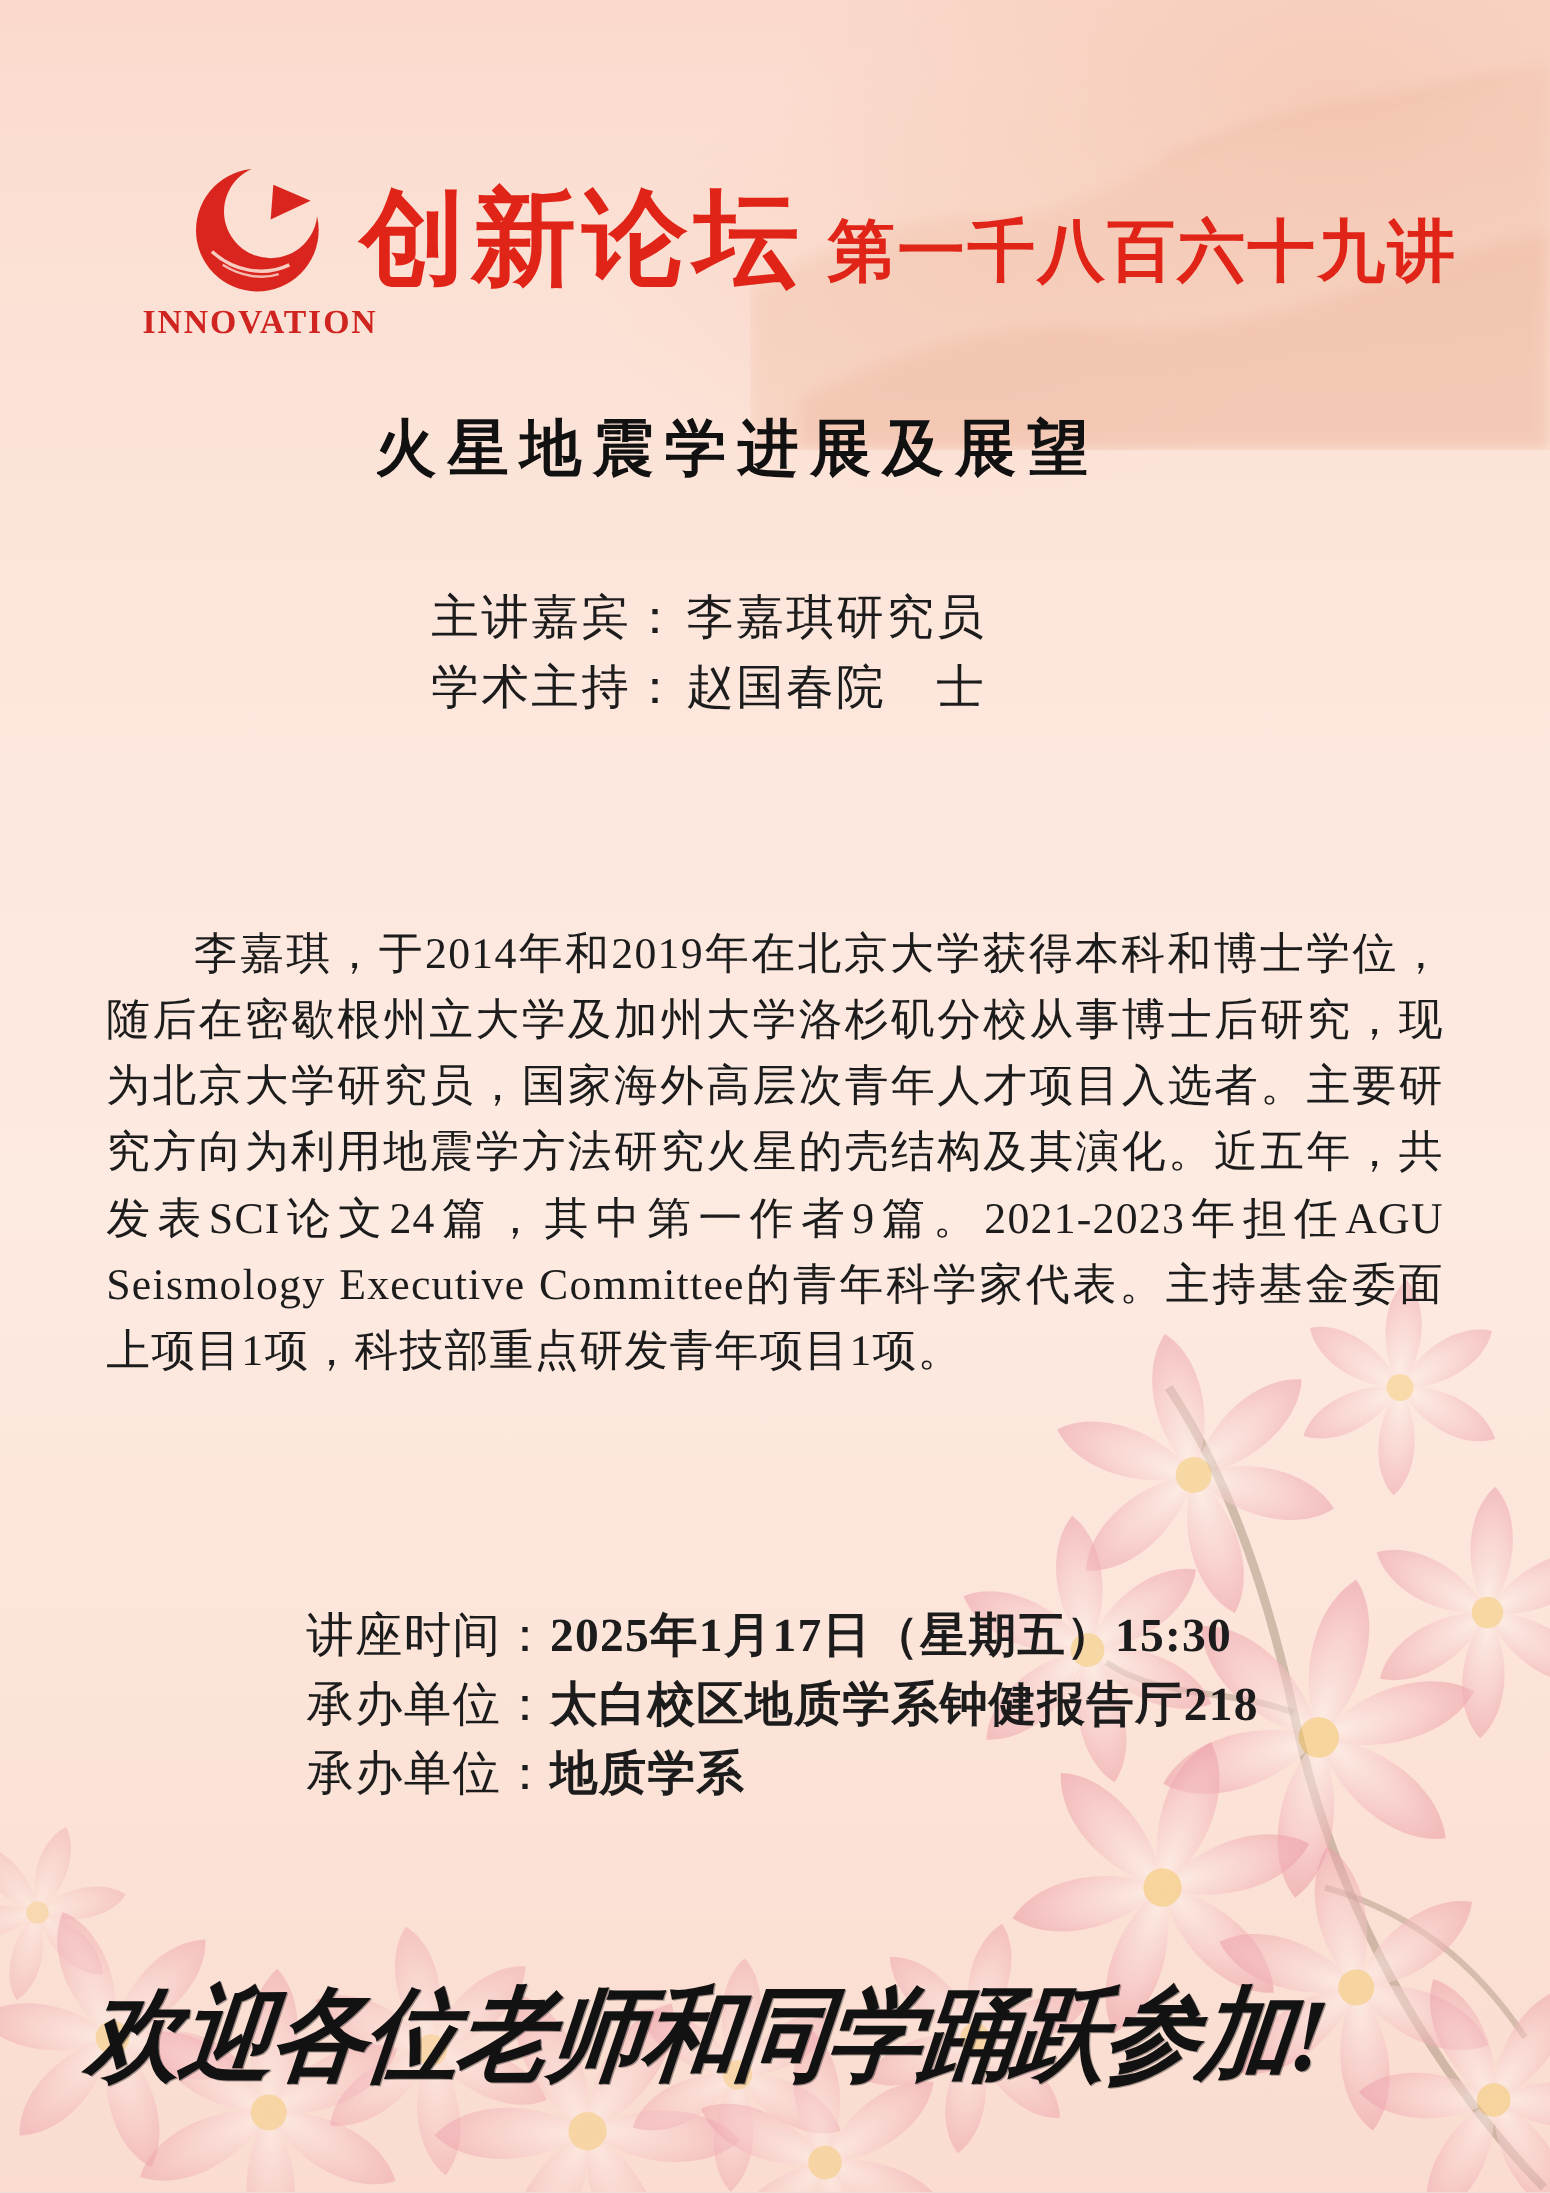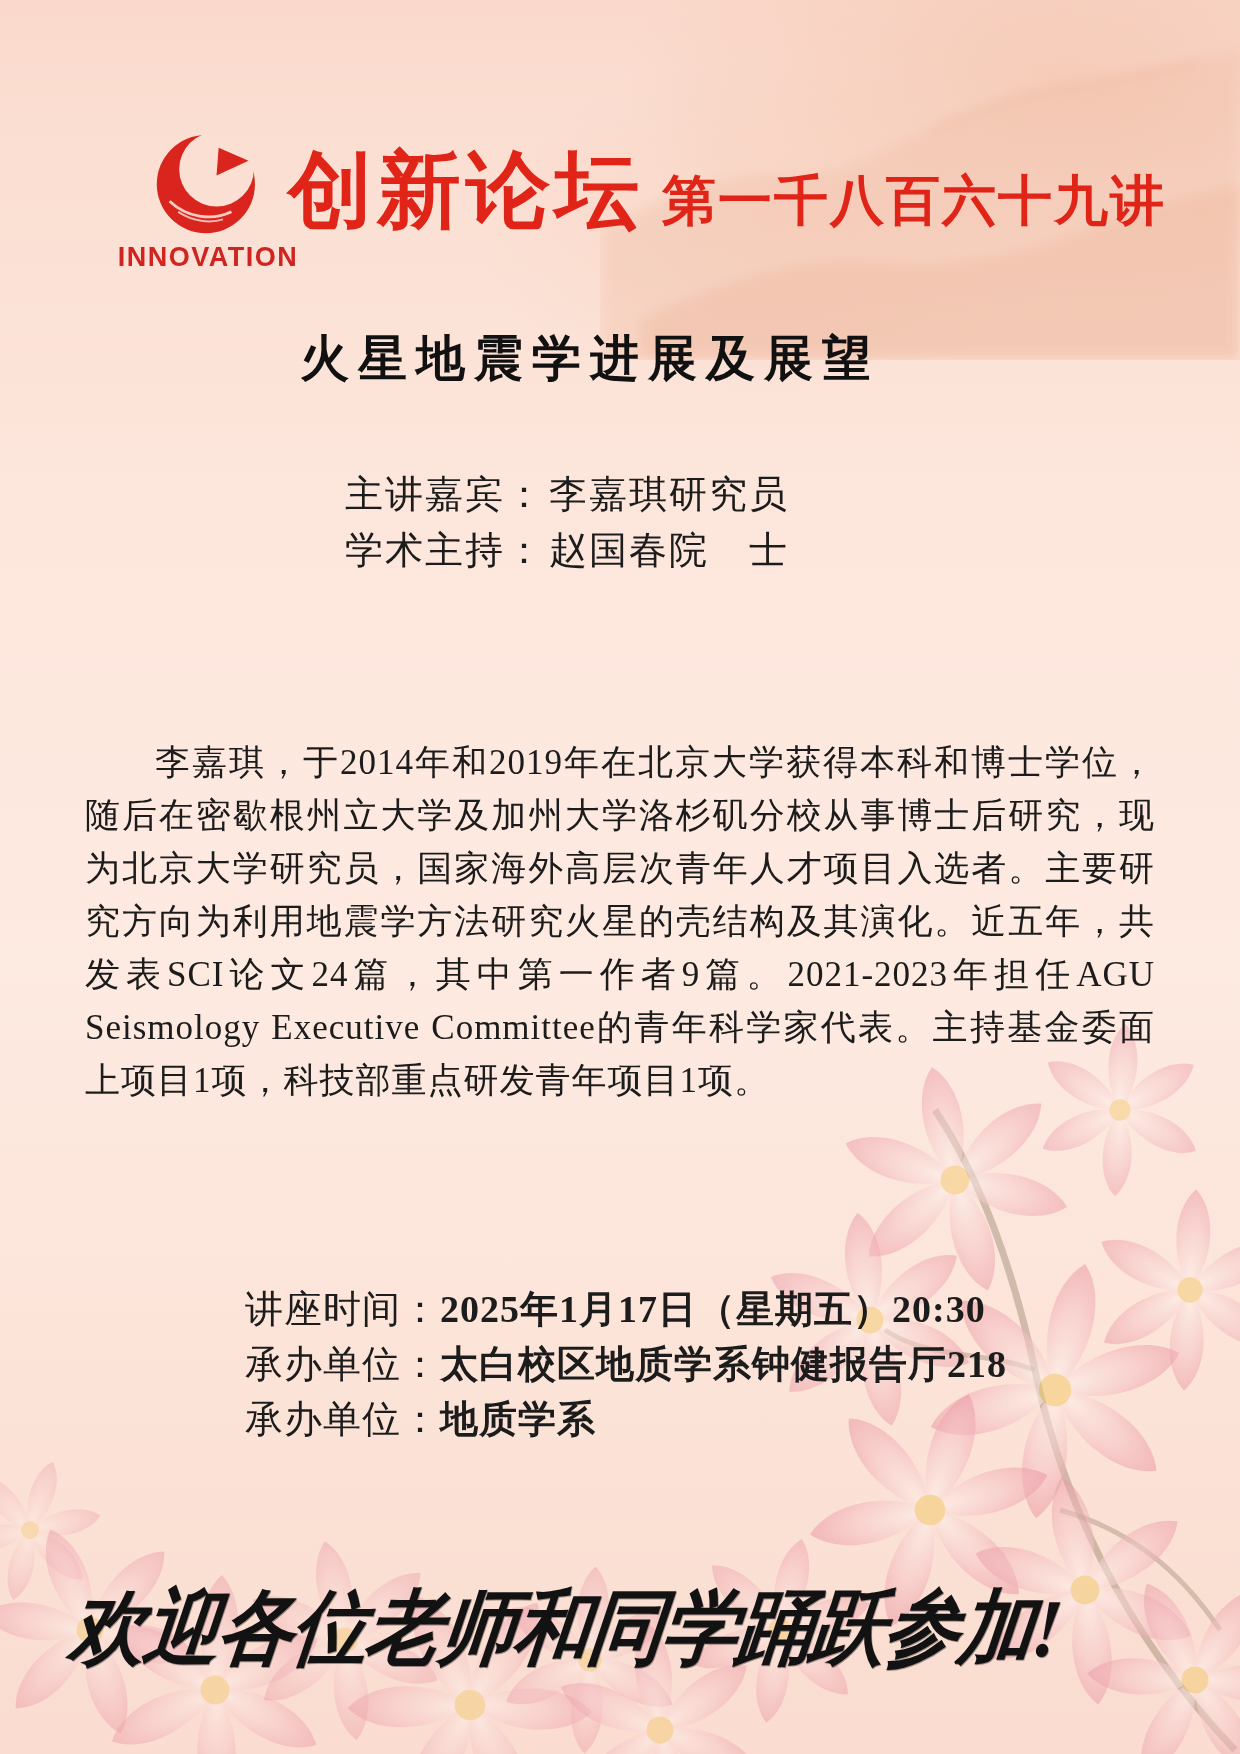--- a/index.html
+++ b/index.html
@@ -17,21 +17,21 @@
   }
   .art{position:absolute;pointer-events:none;}
   .art.mountains{top:0;right:0;width:640px;height:360px;}
   .art.flowers{left:0;top:990px;width:1240px;height:764px;}
 
   
   .logo{position:absolute;left:98px;top:118px;width:220px;text-align:center;}
   .logo svg{display:block;margin:0 auto;width:128px;height:128px;}
   .brand{
     margin-top:-4px;
-    font-family:Liberation Sans, sans-serif;
+    font-family:Liberation Serif, serif;
     font-size:27px;font-weight:700;letter-spacing:1.5px;
     color:#cf2420;
   }
   .masthead-titles{
     position:absolute;left:288px;top:148px;
     display:flex;align-items:baseline;gap:18px;white-space:nowrap;
   }
   .forum-title{
     font-family:"Liberation Sans",sans-serif;
     font-size:84px;font-weight:900;letter-spacing:5px;
@@ -171,21 +171,21 @@
     </div>
     <div class="person-line">
       <span>学术主持：</span><span class="name">赵国春</span><span class="role">院　士</span>
     </div>
   </div>
 
   <p class="bio">李嘉琪，于2014年和2019年在北京大学获得本科和博士学位，随后在密歇根州立大学及加州大学洛杉矶分校从事博士后研究，现为北京大学研究员，国家海外高层次青年人才项目入选者。主要研究方向为利用地震学方法研究火星的壳结构及其演化。近五年，共发表SCI论文24篇，其中第一作者9篇。2021-2023年担任AGU Seismology Executive Committee的青年科学家代表。主持基金委面上项目1项，科技部重点研发青年项目1项。</p>
 
   <div class="details">
     <div class="detail-row">
-      <span class="label">讲座时间：</span><span class="value">2025年1月17日（星期五）20:30</span>
+      <span class="label">讲座时间：</span><span class="value">2025年1月17日（星期五）15:30</span>
     </div>
     <div class="detail-row">
       <span class="label">承办单位：</span><span class="value">太白校区地质学系钟健报告厅218</span>
     </div>
     <div class="detail-row">
       <span class="label">承办单位：</span><span class="value">地质学系</span>
     </div>
   </div>
 
   <div class="welcome">欢迎各位老师和同学踊跃参加!</div>

